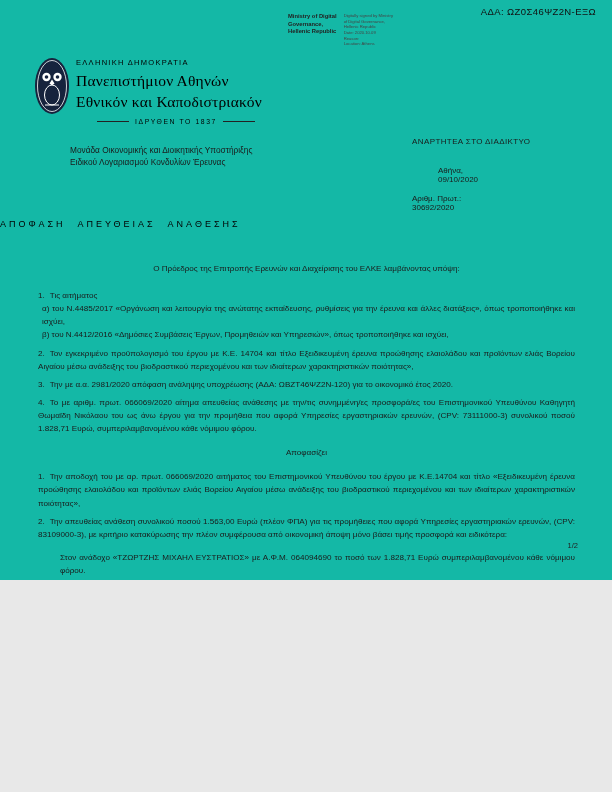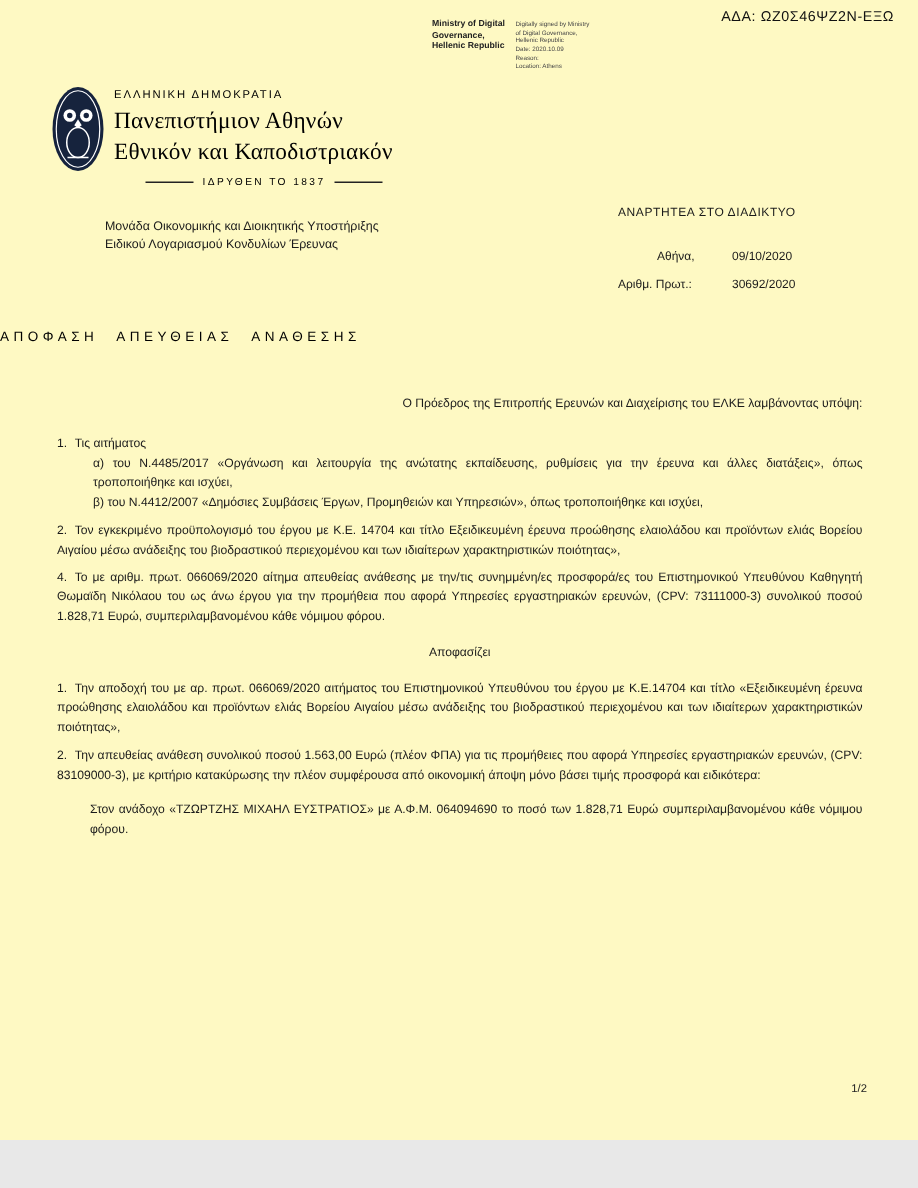--- a/index.html
+++ b/index.html
@@ -1,20 +1,20 @@
 <!DOCTYPE html>
 <html><head>
 <meta charset="utf-8">
 <style>
   html,body { margin:0; padding:0; background:#e8e8e8; }
   .page {
     position:relative;
-    width:612px; height:760px;
+    width:612px; height:580px;
     margin:0 auto;
-    background:#fef9c3;
+    background:#14b8a6;
     font-family:"Liberation Sans", sans-serif;
     color:#1a1a1a;
     overflow:hidden;
   }
   .ada {
     position:absolute; top:6px; right:16px;
     font-size:9.5px; letter-spacing:0.4px; color:#111;
   }
   .sig-block {
     position:absolute; top:13px; left:288px;
@@ -31,37 +31,37 @@
   }
   .founded {
     display:flex; align-items:center; justify-content:center; gap:6px;
     width:200px; margin-top:5px;
     font-size:6.8px; letter-spacing:1.6px; color:#000;
   }
   .founded .rule { border-top:1px solid #222; width:32px; height:0; }
   .unit { position:absolute; left:70px; top:144px; font-size:8.3px; line-height:1.5; }
   .right-block { position:absolute; left:412px; top:137px; width:170px; font-size:8px; }
   .anartitea { letter-spacing:0.4px; margin-bottom:20px; }
-  .meta-row { display:flex; margin-bottom:10px; }
+  .meta-row { display:flex; margin-bottom:10px;flex-direction:column; }
   .meta-row .label { width:76px; flex:none; }
   .meta-row.city { padding-left:26px; }
   .meta-row.city .label { width:50px; }
   .doc-title {
     position:absolute; top:219px; left:0; right:0;
     font-size:9px; letter-spacing:3px; word-spacing:7px;
     color:#000;
   }
   .body-text {
     position:absolute; top:262px; left:38px; right:37px;
     font-size:8.1px; line-height:1.62; text-align:justify;
   }
-  .intro { margin:0 0 14px 0; text-align:right; }
+  .intro { margin:0 0 14px 0; text-align:center; }
   .item { margin-bottom:5px; }
   .num { margin-right:5px; }
-  .sub { margin-left:24px; }
+  .sub { margin-left:4px; }
   .decision-heading { text-align:center; margin:11px 0 11px 0; }
   .contractor { margin-top:10px; margin-left:22px; }
   .page-num { position:absolute; right:34px; bottom:30px; font-size:7.5px; color:#222; }
 </style>
 </head>
 <body>
 
 <div class="page">
 
   <div class="ada">ΑΔΑ: ΩΖ0Σ46ΨΖ2Ν-ΕΞΩ</div>
@@ -125,27 +125,30 @@
   </div>
 
   <div class="doc-title">ΑΠΟΦΑΣΗ ΑΠΕΥΘΕΙΑΣ ΑΝΑΘΕΣΗΣ</div>
 
   <div class="body-text">
     <p class="intro">Ο Πρόεδρος της Επιτροπής Ερευνών και Διαχείρισης του ΕΛΚΕ λαμβάνοντας υπόψη:</p>
 
     <div class="item">
       <span class="num">1.</span><span>Τις αιτήματος</span>
       <div class="sub">α) του Ν.4485/2017 «Οργάνωση και λειτουργία της ανώτατης εκπαίδευσης, ρυθμίσεις για την έρευνα και άλλες διατάξεις», όπως τροποποιήθηκε και ισχύει,</div>
-      <div class="sub">β) του Ν.4412/2007 «Δημόσιες Συμβάσεις Έργων, Προμηθειών και Υπηρεσιών», όπως τροποποιήθηκε και ισχύει,</div>
+      <div class="sub">β) του Ν.4412/2016 «Δημόσιες Συμβάσεις Έργων, Προμηθειών και Υπηρεσιών», όπως τροποποιήθηκε και ισχύει,</div>
     </div>
 
     <div class="item">
       <span class="num">2.</span><span>Τον εγκεκριμένο προϋπολογισμό του έργου με Κ.Ε. 14704 και τίτλο Εξειδικευμένη έρευνα προώθησης ελαιολάδου και προϊόντων ελιάς Βορείου Αιγαίου μέσω ανάδειξης του βιοδραστικού περιεχομένου και των ιδιαίτερων χαρακτηριστικών ποιότητας»,</span>
     </div>
 
+    <div class="item">
+      <span class="num">3.</span><span>Την με α.α. 2981/2020 απόφαση ανάληψης υποχρέωσης (ΑΔΑ: ΩΒΖΤ46ΨΖ2Ν-120) για το οικονομικό έτος 2020.</span>
+    </div>
 
     <div class="item">
       <span class="num">4.</span><span>Το με αριθμ. πρωτ. 066069/2020 αίτημα απευθείας ανάθεσης με την/τις συνημμένη/ες προσφορά/ες του Επιστημονικού Υπευθύνου Καθηγητή Θωμαϊδη Νικόλαου του ως άνω έργου για την προμήθεια που αφορά Υπηρεσίες εργαστηριακών ερευνών, (CPV: 73111000-3) συνολικού ποσού 1.828,71 Ευρώ, συμπεριλαμβανομένου κάθε νόμιμου φόρου.</span>
     </div>
 
     <div class="decision-heading">Αποφασίζει</div>
 
     <div class="item">
       <span class="num">1.</span><span>Την αποδοχή του με αρ. πρωτ. 066069/2020 αιτήματος του Επιστημονικού Υπευθύνου του έργου με Κ.Ε.14704 και τίτλο «Εξειδικευμένη έρευνα προώθησης ελαιολάδου και προϊόντων ελιάς Βορείου Αιγαίου μέσω ανάδειξης του βιοδραστικού περιεχομένου και των ιδιαίτερων χαρακτηριστικών ποιότητας»,</span>
     </div>

